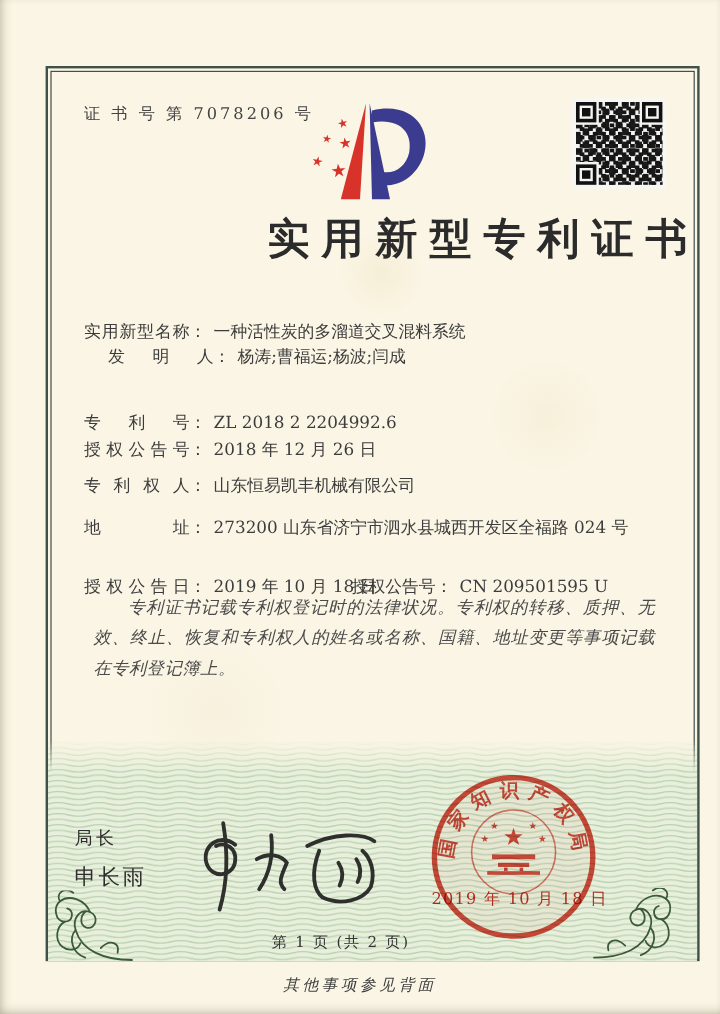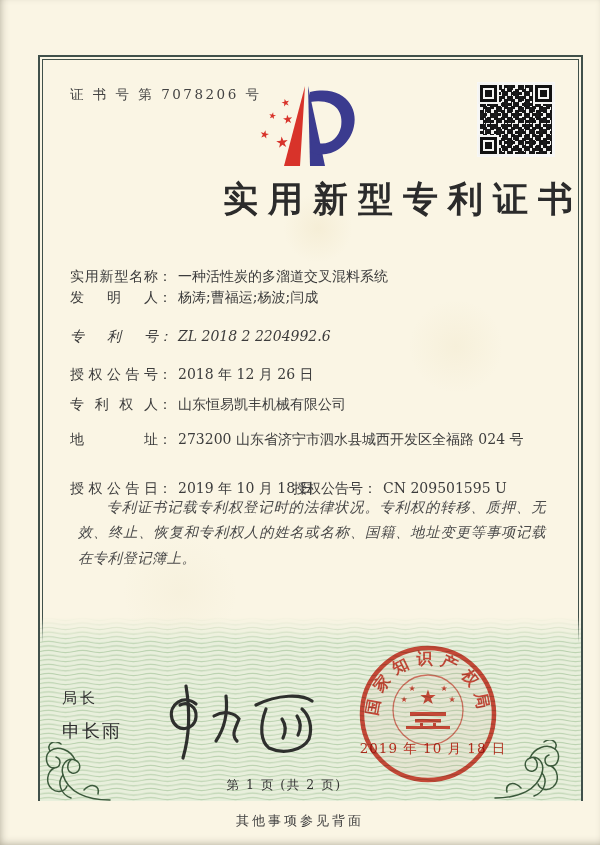--- a/index.html
+++ b/index.html
@@ -62,21 +62,21 @@
   .sig-name{left:62px;top:719px;font-family:"DejaVu Sans",sans-serif;font-size:18px;font-weight:500;letter-spacing:2px;color:#2e2e2e;z-index:3;}
   .sig-script{left:150px;top:672px;z-index:3;}
 
   
   .seal{left:352px;top:638px;z-index:4;mix-blend-mode:multiply;opacity:.9;}
   .seal-date{left:352px;top:740px;width:162px;text-align:center;color:#cf3526;font-size:13.5px;
     letter-spacing:1px;z-index:5;mix-blend-mode:multiply;}
 
   
   .page-no{left:38px;top:777px;width:492px;text-align:center;font-size:12.5px;letter-spacing:1.5px;color:#333;z-index:3;}
-  .back-note{left:0;top:812px;width:600px;text-align:center;font-size:13px;letter-spacing:3px;color:#3f3f3f;}
+  .back-note{left:0;top:812px;width:600px;text-align:center;font-size:13px;font-style:italic;letter-spacing:3px;color:#3f3f3f;}
 </style>
 </head>
 <body>
 
 <div class="abs frame-outer">
   <div class="frame-inner"></div>
 </div>
 
 <div class="abs cert-no">证 书 号 第 7078206 号</div>
 
@@ -100,24 +100,24 @@
   <div class="finder f-tl"></div>
   <div class="finder f-tr"></div>
   <div class="finder f-bl"></div>
 </div>
 
 <div class="abs title">实用新型专利证书</div>
 
 <div class="abs row" style="top:250px;margin-top:18px;">
   <span class="lbl">实用新型名称</span><span class="colon">：</span><span>一种活性炭的多溜道交叉混料系统</span>
 </div>
-<div class="abs row" style="top:289px;">
+<div class="abs row" style="top:289px;margin-left:20px;">
   <span class="lbl">发明人</span><span class="colon">：</span><span>杨涛;曹福运;杨波;闫成</span>
 </div>
-<div class="abs row" style="top:328px;font-style:italic;">
+<div class="abs row" style="top:344px;">
   <span class="lbl">专利号</span><span class="colon">：</span><span>ZL 2018 2 2204992.6</span>
 </div>
 <div class="abs row" style="top:366px;">
   <span class="lbl">授权公告号</span><span class="colon">：</span><span>2018 年 12 月 26 日</span>
 </div>
 <div class="abs row" style="top:396px;">
   <span class="lbl">专利权人</span><span class="colon">：</span><span>山东恒易凯丰机械有限公司</span>
 </div>
 <div class="abs row" style="top:431px;">
   <span class="lbl">地址</span><span class="colon">：</span><span>273200 山东省济宁市泗水县城西开发区全福路 024 号</span>

